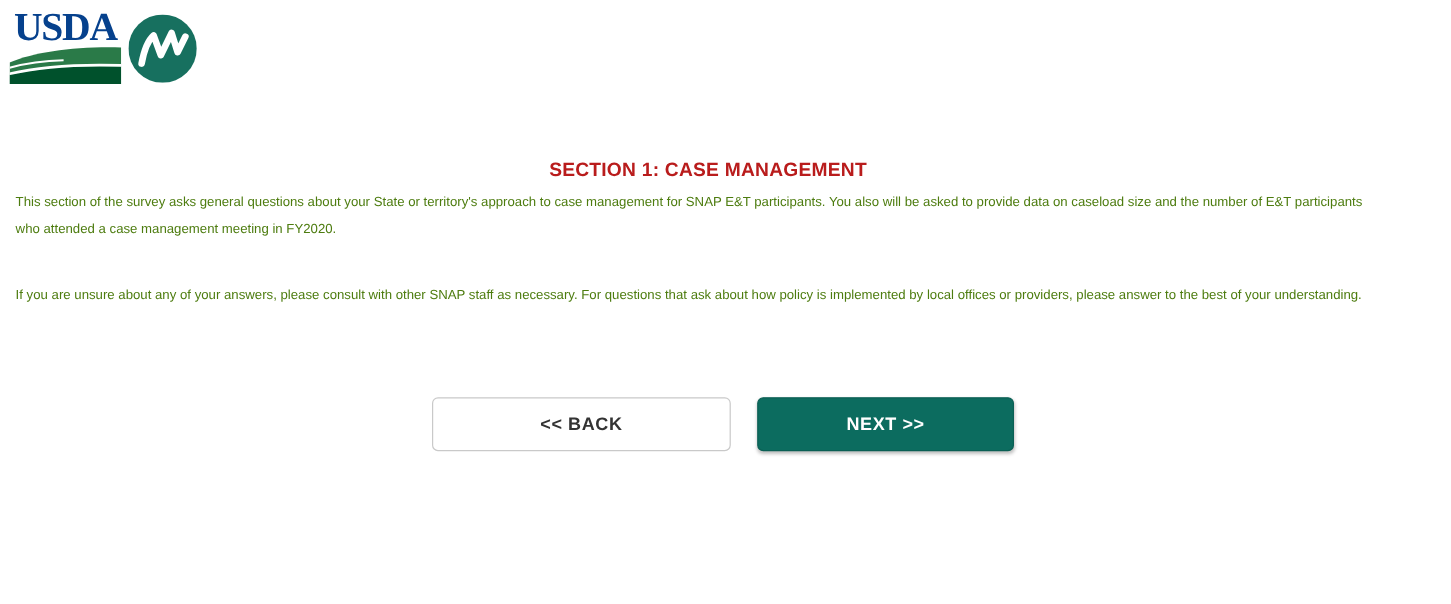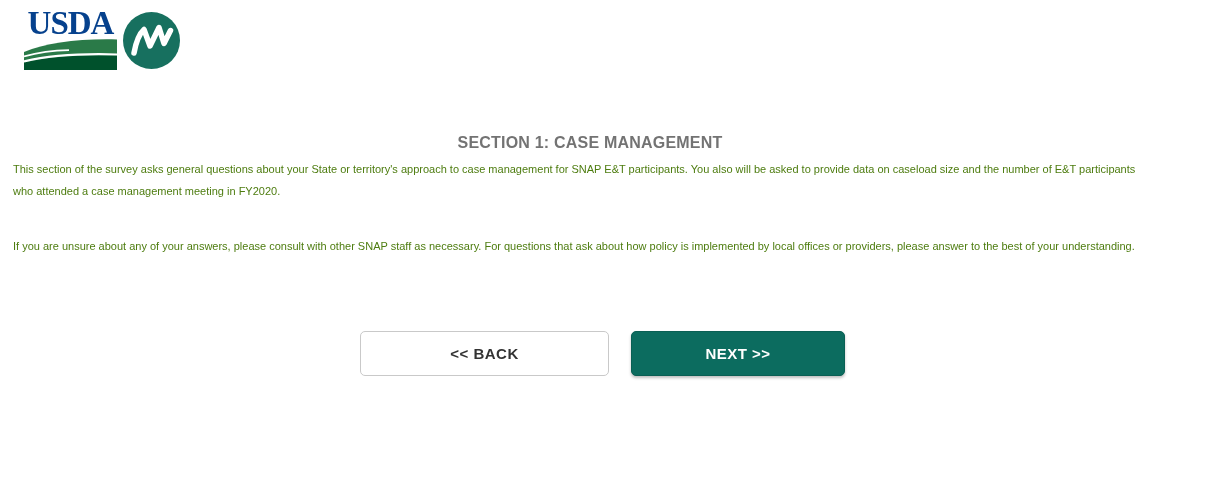--- a/index.html
+++ b/index.html
@@ -4,21 +4,21 @@
 <style>
   * { margin: 0; padding: 0; box-sizing: border-box; }
   html, body {
     width: 1209px; height: 503px;
     background: #ffffff;
     font-family: "Liberation Sans", sans-serif;
     overflow: hidden;
     position: relative;
   }
   
-  .header { position: absolute; left: 24px; top: 8px; height: 64px; display: flex; align-items: flex-start; }
+  .header { position: absolute; left: 8px; top: 8px; height: 64px; display: flex; align-items: flex-start; }
   .usda-logo { width: 93px; height: 62px; display: flex; flex-direction: column; }
   .usda-wordmark {
     font-family: "Liberation Serif", serif;
     font-weight: bold;
     font-size: 33px;
     line-height: 30px;
     letter-spacing: -1px;
     color: #06418d;
     text-align: center;
     height: 30px;
@@ -30,21 +30,21 @@
     font-size: 29px;
     color: #1e2a5a;
     font-weight: 500;
     letter-spacing: 0.5px;
     margin-left: 9px;
   }
   
   .page-title {
     position: absolute; left: 13px; top: 134px; width: 1154px;
     text-align: center;
-    font-size: 16px; font-weight: bold; color: #737373;
+    font-size: 16px; font-weight: bold; color: #b91c1c;
     letter-spacing: 0.2px;
   }
   .body-paragraph {
     position: absolute; left: 13px; width: 1140px;
     font-size: 11px; line-height: 22px; color: #4d7c0f;
   }
   .para-1 { top: 158px; }
   .para-2 { top: 235px; }
   
   .button-row {

